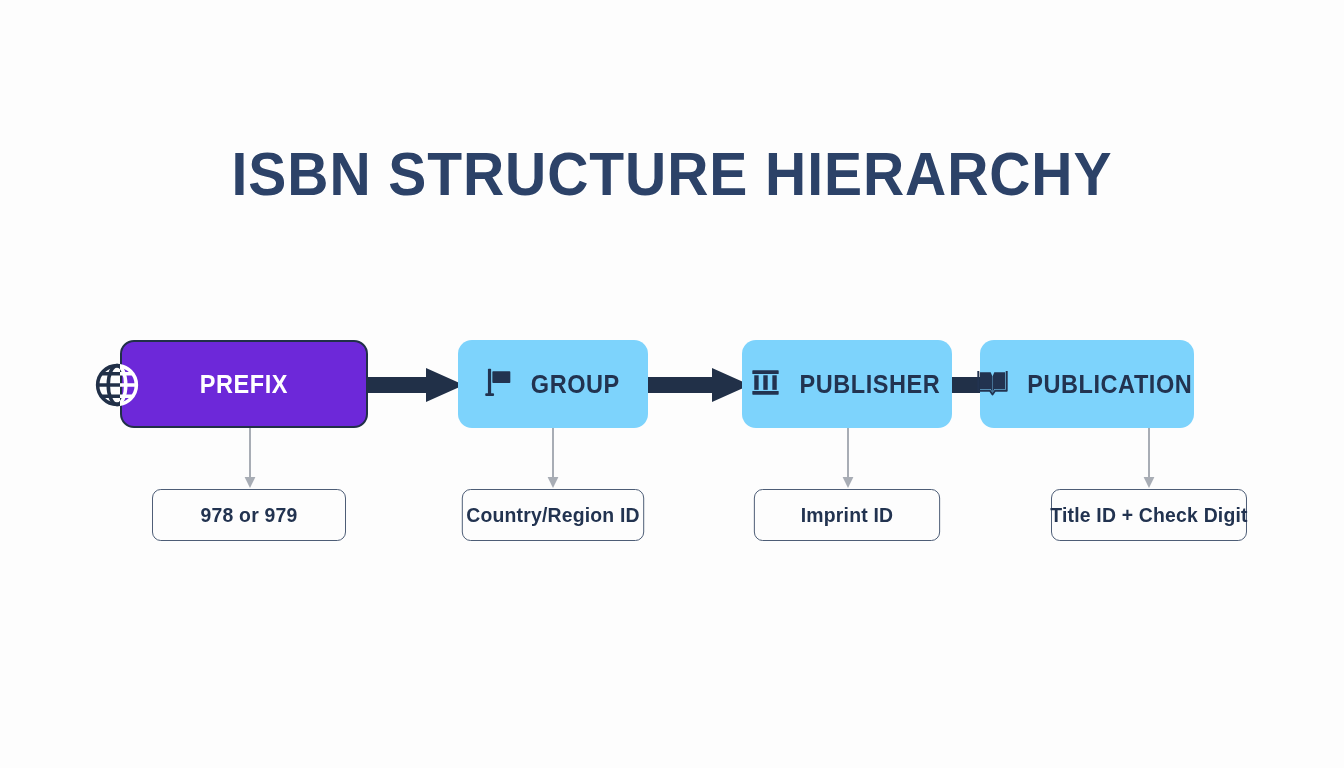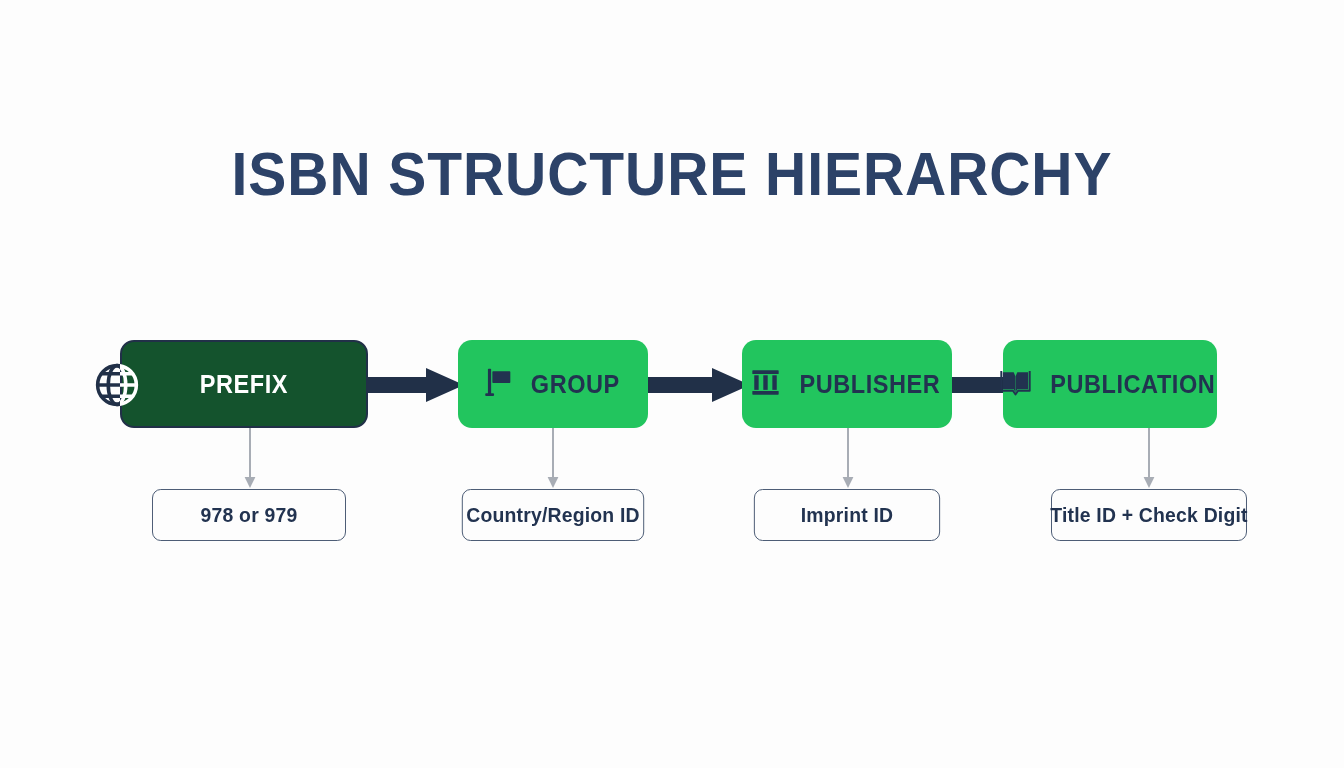--- a/index.html
+++ b/index.html
@@ -62,38 +62,38 @@
     font-family: "Liberation Sans Narrow", "Liberation Sans", sans-serif;
     font-size: 25px;
     font-weight: bold;
     letter-spacing: 0.6px;
     transform: scaleX(0.94);
     transform-origin: center;
   }
 
   
   .node.filled {
-    background: #14532d;
+    background: #6d28d9;
     border: 2px solid #213048;
   }
   .node.filled .node-label { color: #ffffff; }
 
   
   .node.outlined {
-    background: #22c55e;
+    background: #7dd3fc;
     border: 2.5px solid #223css;
     border-color: #223350;
   }
   .node.outlined .node-label { color: #223350; }
 
   
   #node-prefix      { left: 120px;  width: 248px; }
   #node-group       { left: 458px;  width: 190px; }
   #node-publisher   { left: 742px;  width: 210px; align-items: center; }
-  #node-publication { left: 1003px; width: 214px; }
+  #node-publication { left: 980px; width: 214px; }
 
   
   .globe-wrap {
     position: absolute;
     left: 92px;
     top: 20px;
     width: 50px;
     height: 50px;
     z-index: 5;
     pointer-events: none;

